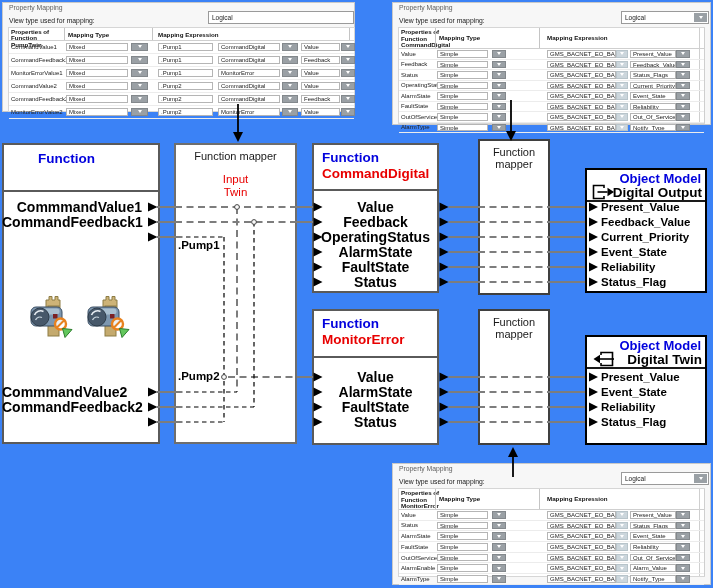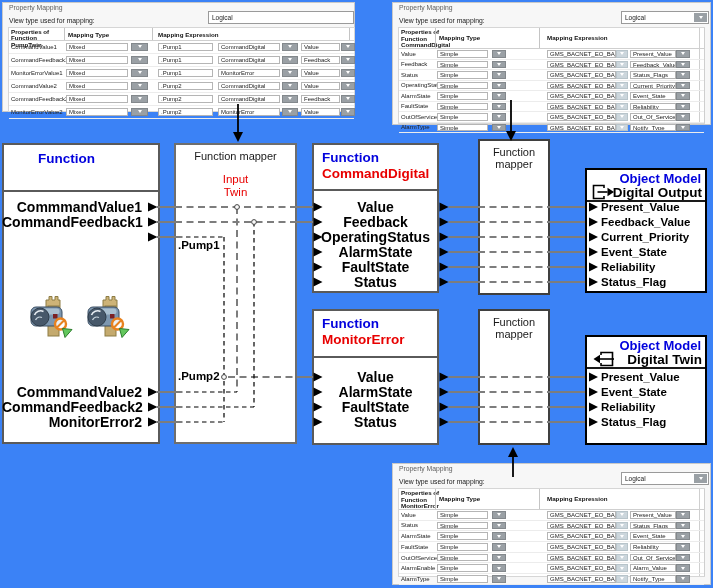--- a/index.html
+++ b/index.html
@@ -83,21 +83,21 @@
   .inst1{left:178px;top:239px;}
   .inst2{left:178px;top:370px;}
   .obj-head{height:32px;border-bottom:2px solid #1a1a1a;box-sizing:border-box;position:relative;}
   .obj-title{position:absolute;right:4px;top:1px;font-weight:bold;font-size:13px;color:#0202dd;}
   .obj-sub{position:absolute;right:3px;top:15px;font-weight:bold;font-size:13.5px;color:#000;}
   .obj-icon{position:absolute;left:4px;top:13px;}
   
   .ports{position:absolute;}
   .port{height:15px;line-height:15px;font-weight:bold;font-size:14px;white-space:nowrap;color:#000;}
   .pl-pump1{left:2px;top:199.5px;width:140px;text-align:right;}
-  .pl-pump2{left:2px;top:384.5px;width:140px;text-align:right;}
+  .pl-pump2{left:2px;top:384.5px;width:140px;text-align:left;}
   .pl-cmd{left:314px;top:199.5px;width:123px;text-align:center;}
   .pl-mon{left:314px;top:369.5px;width:123px;text-align:center;}
   .pl-oout{left:601px;top:199.5px;width:104px;text-align:left;}
   .pl-oin{left:601px;top:369.5px;width:104px;text-align:left;}
   .pl-oout .port,.pl-oin .port{font-size:11.5px;}
   .pumpicon{position:absolute;}
   #wires{position:absolute;left:0;top:0;z-index:5;pointer-events:none;}
 </style>
 </head>
 <body>
@@ -570,21 +570,20 @@
 
   <div class="ports pl-pump1">
 
   <div class="port">CommmandValue1</div>
       <div class="port">CommandFeedback1</div>
     </div>
   <div class="ports pl-pump2">
 
   <div class="port">CommmandValue2</div>
       <div class="port">CommandFeedback2</div>
-      <div class="port">MonitorError2</div>
     </div>
   <div class="ports pl-cmd">
 
   <div class="port">Value</div>
       <div class="port">Feedback</div>
       <div class="port">OperatingStatus</div>
       <div class="port">AlarmState</div>
       <div class="port">FaultState</div>
       <div class="port">Status</div>
     </div>

